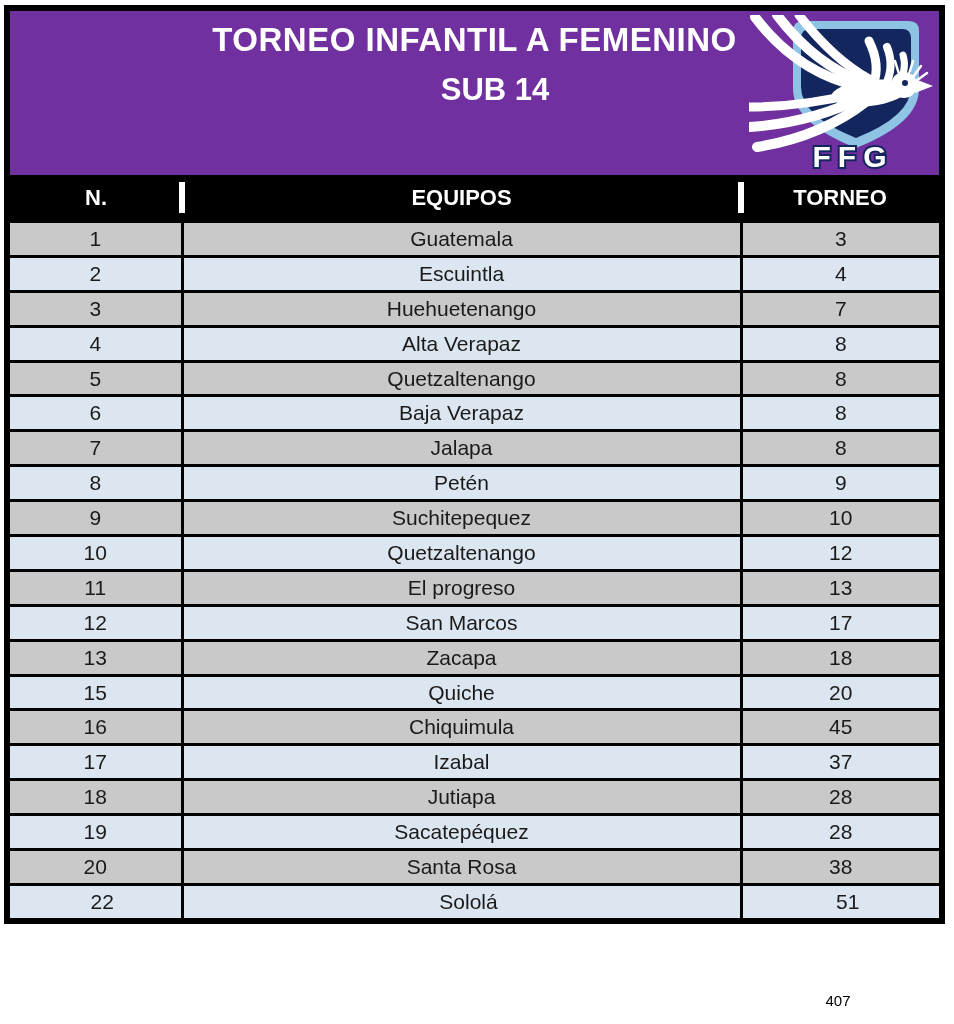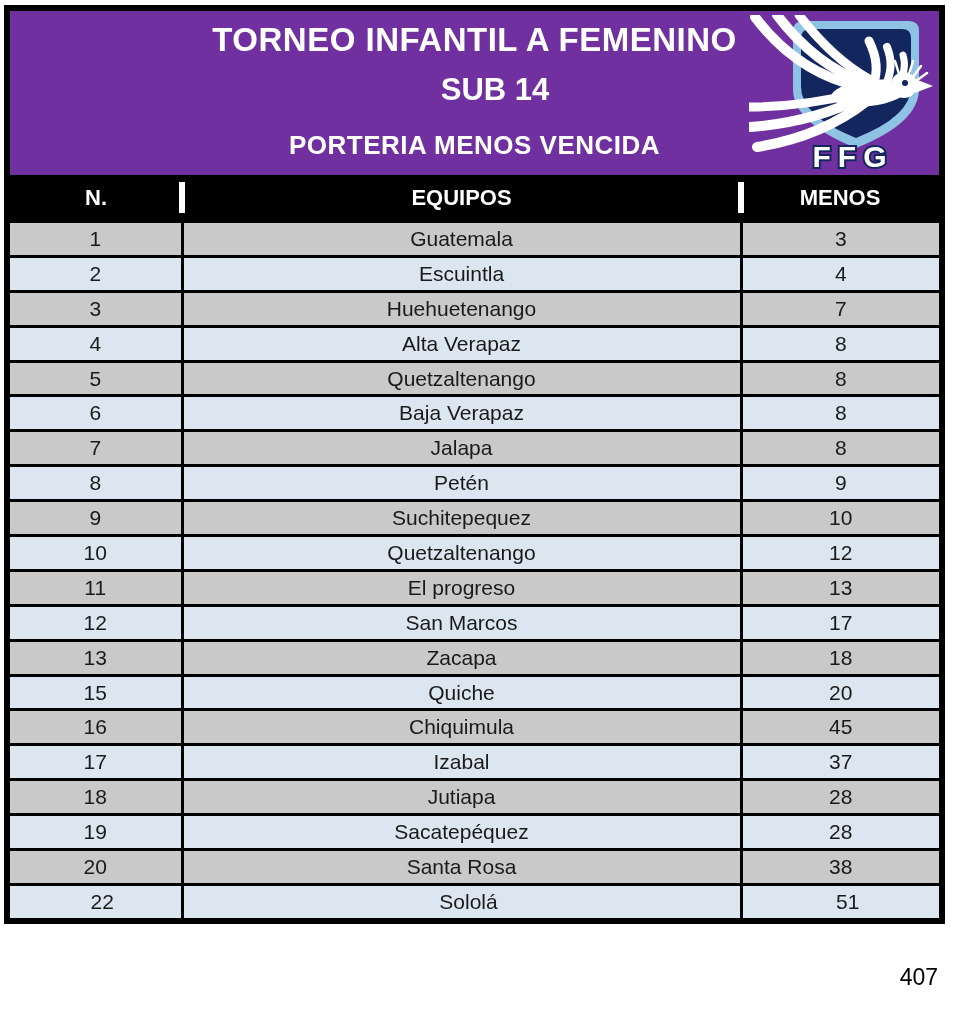--- a/index.html
+++ b/index.html
@@ -105,37 +105,36 @@
     overflow: hidden;
     white-space: nowrap;
   }
   table.standings tbody td:first-child { border-left: none; }
   table.standings tbody td:last-child  { border-right: none; }
   table.standings tbody tr:last-child td { border-bottom: none; padding-left: 14px; }
   table.standings tbody tr:nth-child(odd)  { background: var(--row-gray); }
   table.standings tbody tr:nth-child(even) { background: var(--row-blue); }
   .total-row {
     position: absolute;
-    top: 964px;
+    top: 992px;
     left: 738px;
     width: 200px;
-    text-align: right;
-    font-size: 23px;
+    text-align: center;
+    font-size: 15px;
     color: #000000;
   }
 </style>
 </head>
 <body>
 
 <div class="board">
 
   <div class="purple-header">
     <div class="title-line1">TORNEO INFANTIL A FEMENINO</div>
     <div class="title-line2">SUB 14</div>
-    <div class="subtitle">PORTERIA MENOS VENCIDA</div>
 
     <svg class="logo" viewBox="0 0 188 156" aria-hidden="true">
       <g>
         <path class="shield-outer" d="M55,6 L160,6 Q170,6 170,16 L170,74 Q170,108 107,133 Q44,108 44,74 L44,16 Q44,6 55,6 Z"></path>
         <path class="shield-inner" d="M62,14 L153,14 Q162,14 162,23 L162,72 Q162,101 107,123 Q52,101 52,72 L52,23 Q52,14 62,14 Z"></path>
       </g>
       <g>
         <g class="bird-stroke">
           <path d="M6,2 Q48,58 112,72" stroke-width="10"></path>
           <path d="M28,0 Q66,50 116,68" stroke-width="10"></path>
@@ -166,21 +165,21 @@
   <table class="standings">
     <colgroup>
       <col style="width:172px">
       <col>
       <col style="width:198px">
     </colgroup>
     <thead>
       <tr>
         <th>N.</th>
         <th class="divided">EQUIPOS</th>
-        <th class="divided">MENOS</th>
+        <th class="divided">TORNEO</th>
       </tr>
     </thead>
     <tbody>
         <tr>
           <td>1</td>
           <td>Guatemala</td>
           <td>3</td>
         </tr>
         <tr>
           <td>2</td>

